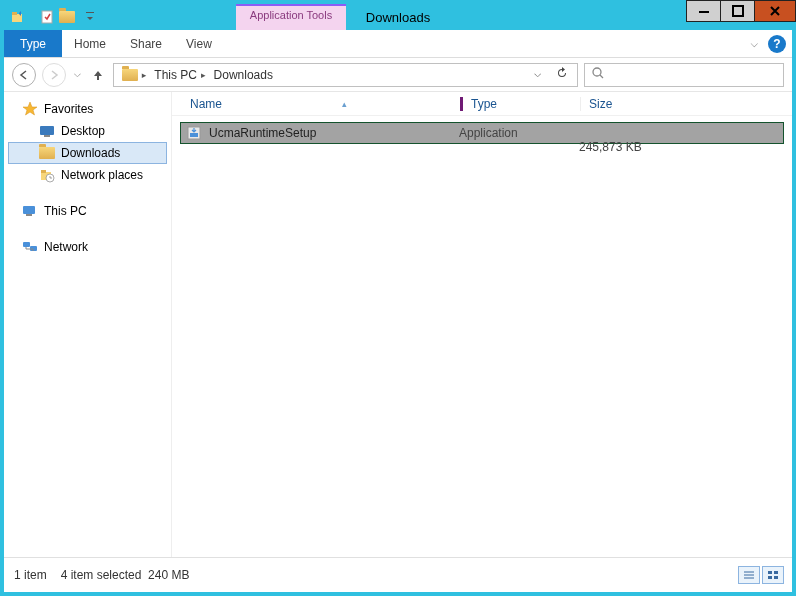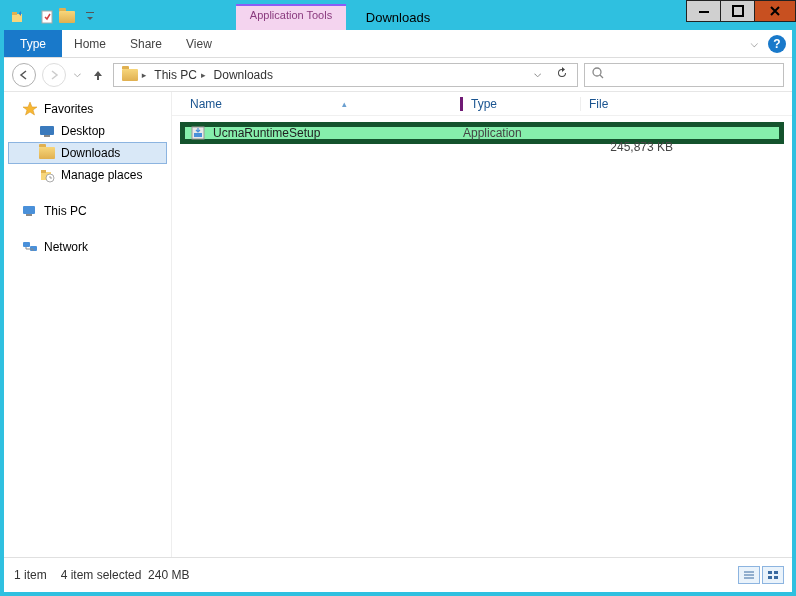--- a/index.html
+++ b/index.html
@@ -43,25 +43,25 @@
 .nav-row.selected { background: #d9e8f7; border: 1px solid #8cb4e0; margin: 0 4px; padding-left: 30px; }
 .nav-row .nav-icon { width: 16px; height: 16px; display: flex; align-items: center; justify-content: center; }
 .content { flex: 1; display: flex; flex-direction: column; }
 .col-headers { height: 24px; display: flex; align-items: center; border-bottom: 1px solid #f0f0f0; padding-left: 10px; }
 .col-headers .col { color: #1a5490; font-size: 12px; padding: 0 8px; display: flex; align-items: center; }
 .col-headers .col.name { width: 278px; }
 .col-headers .col.type { width: 120px; border-left: 3px solid #701a75; }
 .col-headers .col.size { width: 90px; border-left: 1px solid #eee; }
 .sort-arrow { color: #6a9fd0; font-size: 9px; margin-left: 120px; }
 .file-list { flex: 1; padding: 6px 8px; }
-.file-row { height: 22px; display: flex; align-items: center; border: 5px solid #14532d; background: #86efac; padding-left: 4px; }
+.file-row { height: 22px; display: flex; align-items: center; border: 1px solid #14532d; background: #a3a3a3; padding-left: 4px; }
 .file-row .ficon { width: 18px; height: 18px; margin-right: 6px; display: flex; align-items: center; justify-content: center; }
 .file-row .fname { width: 250px; color: #222; }
 .file-row .ftype { width: 120px; color: #444; }
-.file-row .fsize { width: 90px; color: #444; text-align: right; margin-top: 28px; }
+.file-row .fsize { width: 90px; color: #444; text-align: left; margin-top: 28px; }
 .statusbar { height: 26px; border-top: 1px solid #e0e0e0; display: flex; align-items: center; padding: 17px 10px; color: #333; gap: 14px; position: relative; }
 .statusbar .view-btns { position: absolute; right: 8px; display: flex; gap: 2px; }
 .statusbar .view-btn { width: 22px; height: 18px; border: 1px solid #8cb4e0; display: flex; align-items: center; justify-content: center; font-size: 10px; color: #3a6aa0; background: #eaf3fb; }
 .folder-mini { width: 16px; height: 12px; background: linear-gradient(#f7d67b,#e0b050); border-radius: 1px; position: relative; display: inline-block; }
 .folder-mini::before { content: ""; position: absolute; top: -3px; left: 0; width: 7px; height: 3px; background: #e0b050; border-radius: 1px 1px 0 0; }
 </style>
 </head>
 <body>
 
 <div class="window">
@@ -199,21 +199,21 @@
         </div>
         <div class="nav-row indent">
           <span class="nav-icon">
               <svg width="16" height="16">
                 <rect x="2" y="5" width="10" height="8" fill="#f7d67b"></rect>
                 <rect x="2" y="3" width="5" height="3" fill="#e0b050"></rect>
                 <circle cx="11" cy="11" r="4" fill="#fff" stroke="#888" stroke-width="0.7"></circle>
                 <path d="M11 9 L11 11 L13 11" stroke="#888" fill="none" stroke-width="0.8"></path>
               </svg>
             </span>
-          <span>Manage places</span>
+          <span>Network places</span>
         </div>
       </div>
       <div class="nav-section">
         <div class="nav-row">
           <span class="nav-icon">
               <svg width="16" height="16">
                 <rect x="1" y="3" width="12" height="8" fill="#4a90d9" rx="1"></rect>
                 <rect x="4" y="11" width="6" height="2" fill="#888"></rect>
               </svg>
             </span>
@@ -234,21 +234,21 @@
       </div>
     </div>
 
     <div class="content">
       <div class="col-headers">
         <div class="col name">
             <span>Name</span>
             <span class="sort-arrow">▴</span>
           </div>
         <div class="col type">Type</div>
-        <div class="col size">File</div>
+        <div class="col size">Size</div>
       </div>
       <div class="file-list">
         <div class="file-row">
           <span class="ficon">
               <svg width="16" height="16">
                 <rect x="2" y="2" width="12" height="12" fill="#e8e8e8" stroke="#999"></rect>
                 <rect x="4" y="8" width="8" height="4" fill="#4a90d9"></rect>
                 <path d="M8 3 L8 7 M6 5 L8 7 L10 5" stroke="#4a90d9" fill="none" stroke-width="1.2"></path>
               </svg>
             </span>

